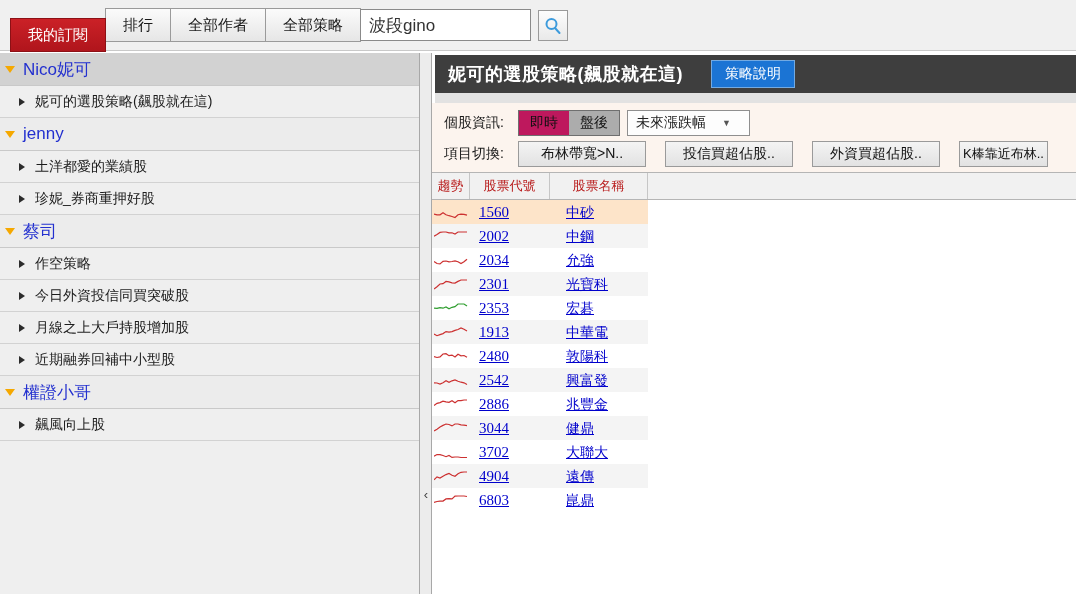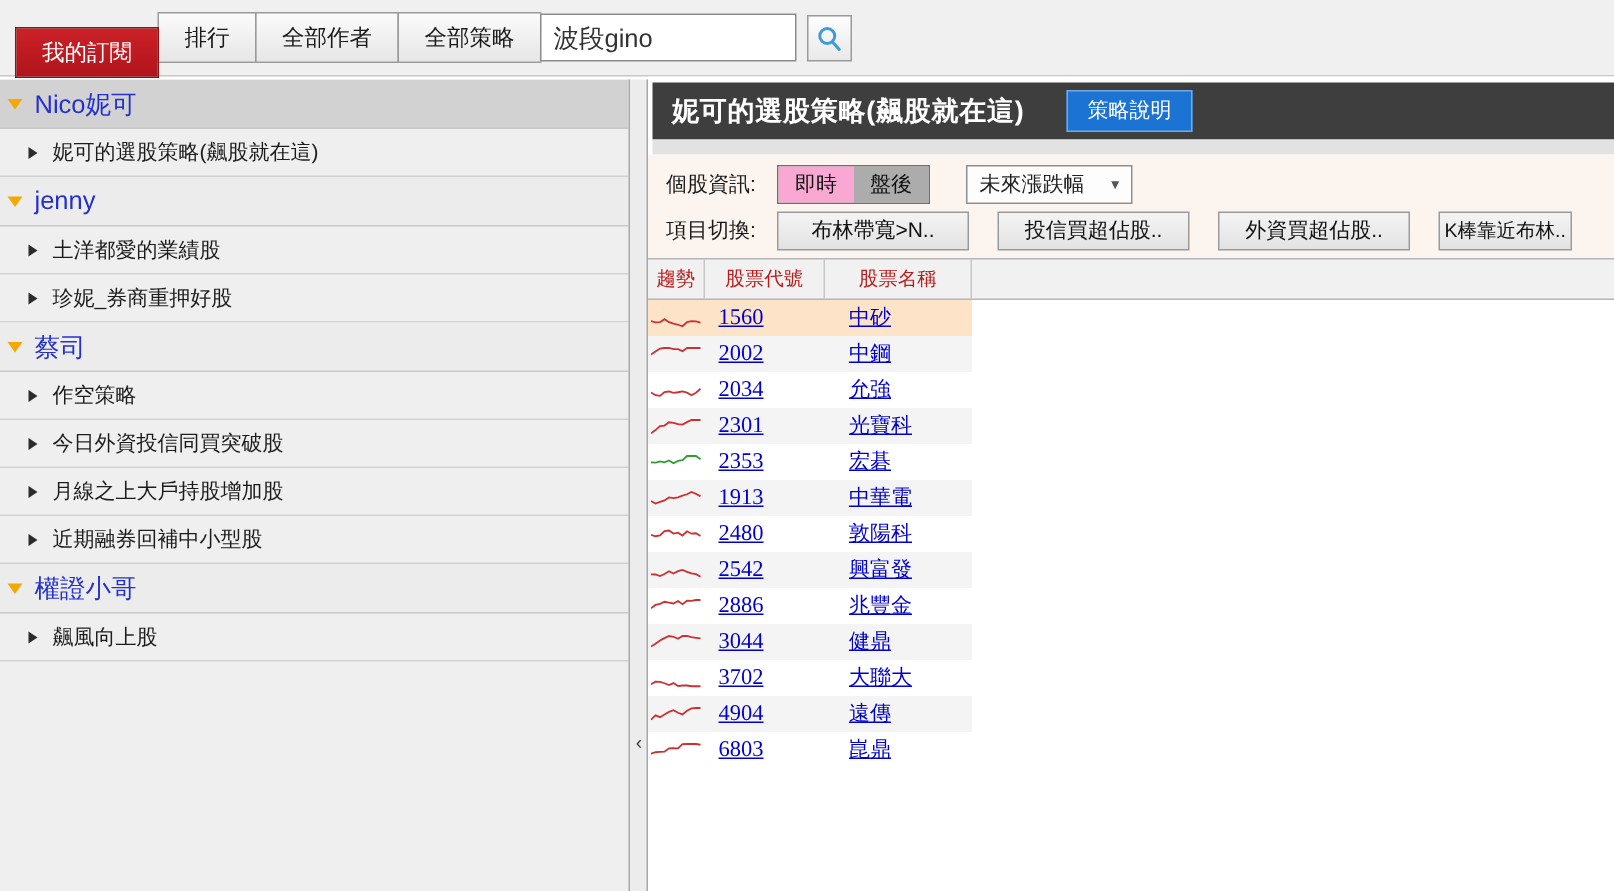--- a/index.html
+++ b/index.html
@@ -53,24 +53,24 @@
     border:1px solid #73aae2; font-size:14px; padding:4px 13px; cursor:pointer;
     font-family:inherit; }
   #strip { position:absolute; left:3px; top:42px; right:0; height:10px; background:#e2e2e2; }
   #toolbar { position:absolute; left:0; top:52px; right:0; height:69px;
     background:#fcf4ee; }
   .tb-row { position:absolute; left:12px; right:8px; height:26px;
     display:flex; align-items:center; }
   #tb-row1 { top:7px; } #tb-row2 { top:38px; }
   .tb-label { font-size:14px; color:#1a1a1a; width:74px; }
   #seg { display:flex; border:1px solid #6f6f6f; margin-left:0; }
-  .seg-btn { font-size:14px; color:#111; padding:3px 11px; background:#f9a8d4; cursor:pointer; }
+  .seg-btn { font-size:14px; color:#111; padding:3px 11px; background:#be185d; cursor:pointer; }
   .seg-btn.active { background:#acacac; }
-  #dropdown { margin-left:24px; display:flex; align-items:center;
-    border:1px solid #8f8f8f; background:#fdfdfd; padding:3px 6px 3px 8px;
+  #dropdown { margin-left:7px; display:flex; align-items:center;
+    border:1px solid #8f8f8f; background:#fdfdfd; padding:3px 18px 3px 8px;
     font-size:14px; color:#222; cursor:pointer; }
   #dropdown .arrow { margin-left:16px; font-size:9px; color:#555; }
   #switch-btns { display:flex; gap:19px; }
   .switch-btn { width:128px; height:26px; display:flex; align-items:center; justify-content:center;
     font-size:14px; color:#111; background:linear-gradient(#f4f4f4,#e2e2e2);
     border:1px solid #9a9a9a; cursor:pointer; white-space:nowrap; }
   .switch-btn:last-child { width:89px; font-size:13px; }
   
   #grid { position:absolute; left:0; top:121px; right:0; }
   #ghead { display:flex; height:28px; background:#f1f1f1;

